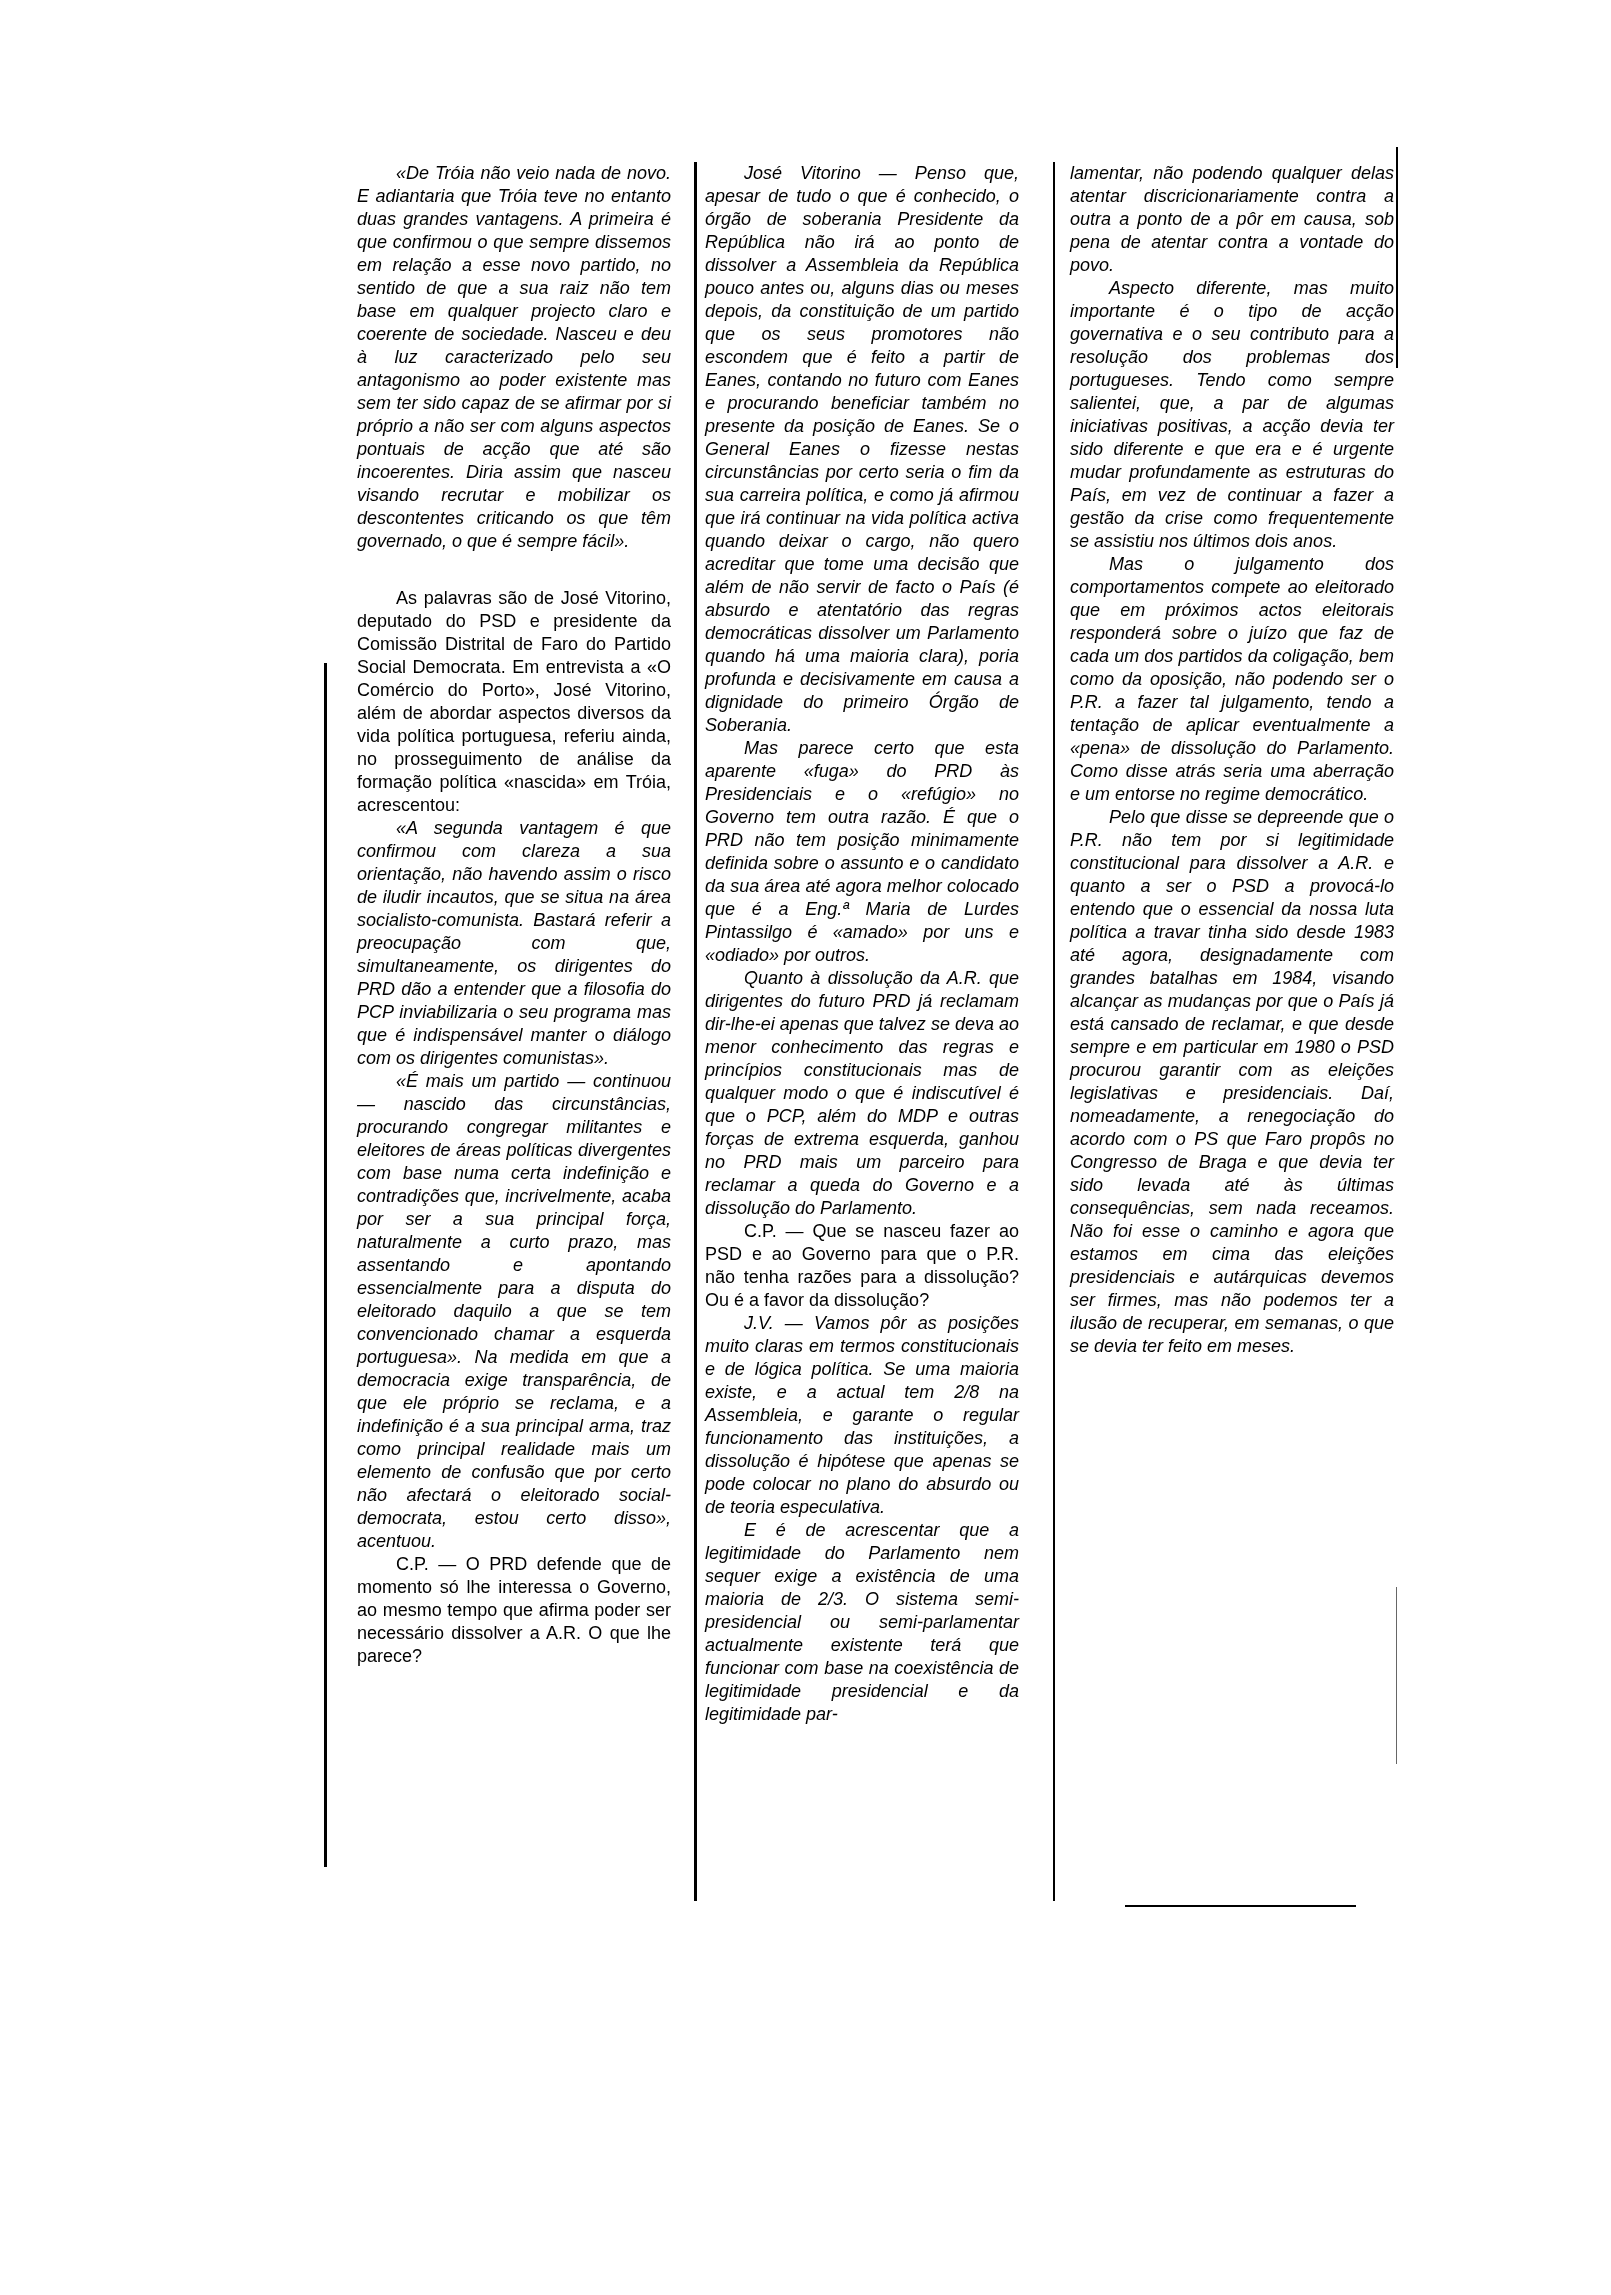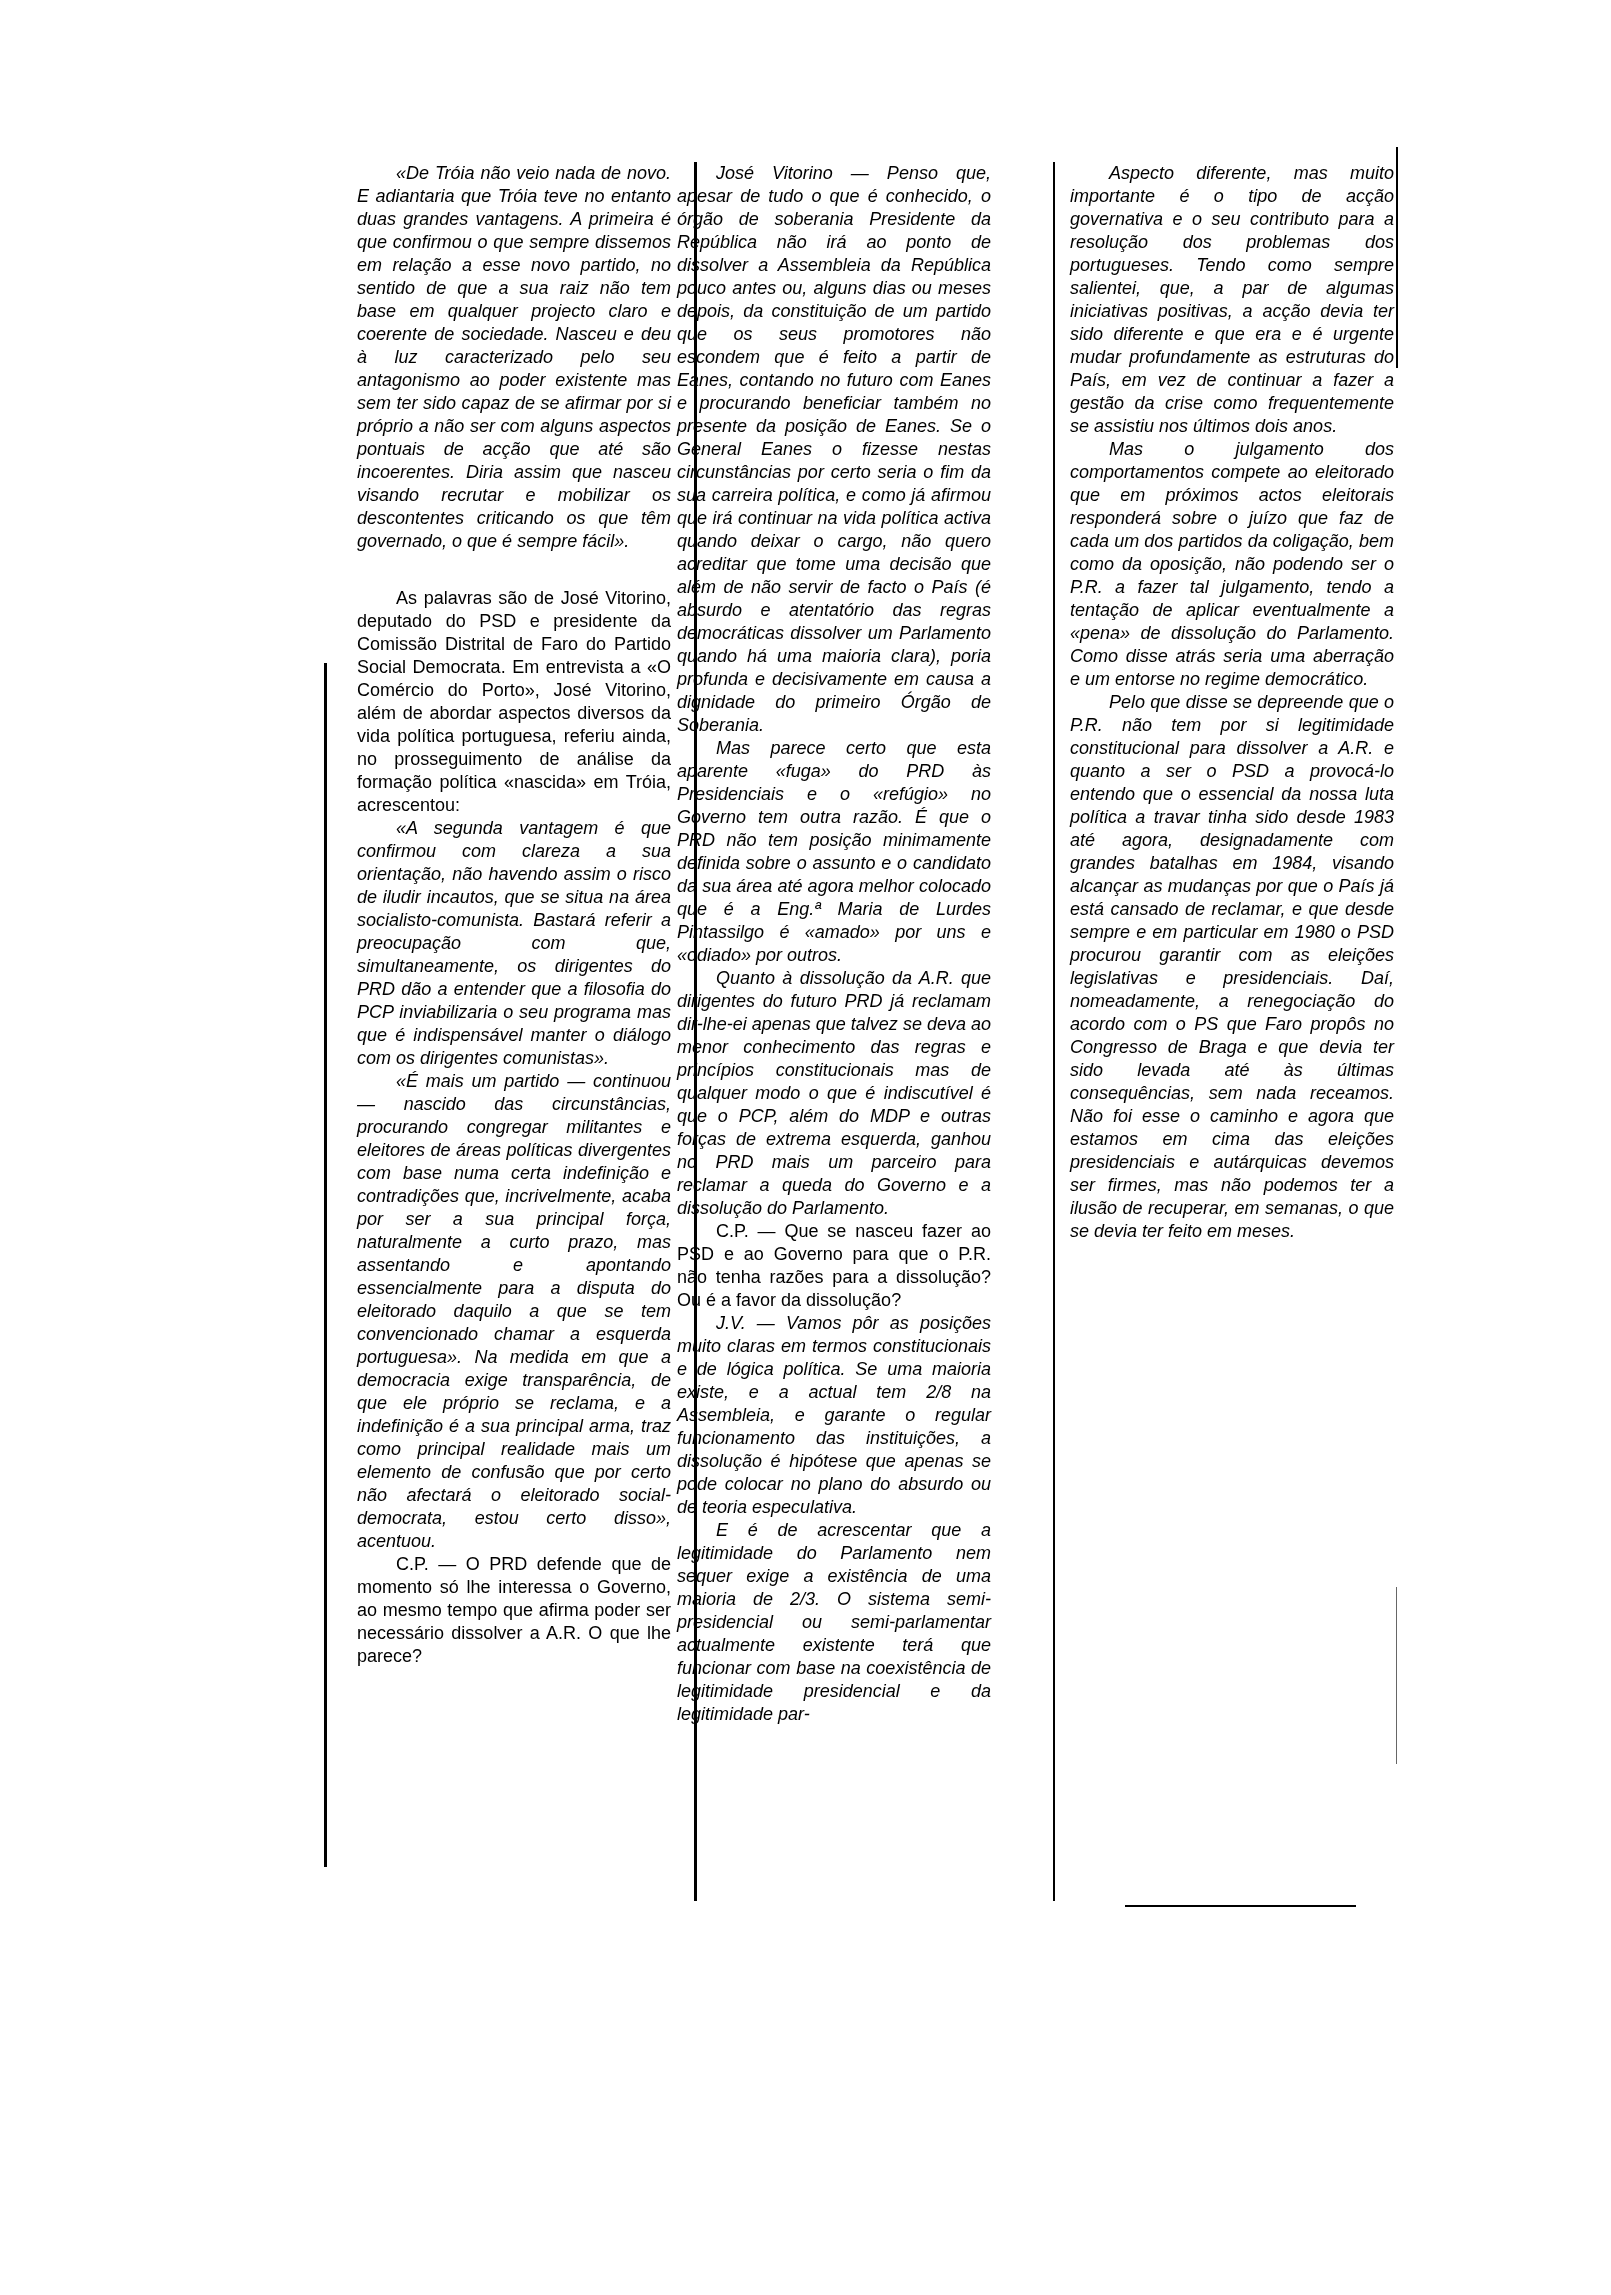--- a/index.html
+++ b/index.html
@@ -4,21 +4,21 @@
 <style>
   html, body { margin:0; padding:0; background:#ffffff; }
   body { width:1612px; height:2295px; position:relative; overflow:hidden; font-family:"Liberation Sans", "DejaVu Sans", sans-serif; color:#000; }
   .page { position:absolute; left:0; top:0; width:1612px; height:2295px; background:#ffffff;margin-left:29px; }
   .col { position:absolute; top:162px; width:314px; font-size:18px; line-height:23px; text-align:justify; }
   .col p { margin:0; text-indent:0; }
   .col p.indent { text-indent:39px; }
   .col .gap { height:34px; }
   .it { font-style:italic; }
   #col1 { left:328px; }
-  #col2 { left:648px; }
+  #col2 { left:676px; }
   #col3 { left:1041px; width:324px; }
   .rule { position:absolute; background:#000; }
 </style>
 </head>
 <body>
 
 <div class="page">
 
   <div class="rule" style="left:295px; top:663px; width:2.9px; height:1204px;"></div>
   <div class="rule" style="left:665px; top:162px; width:2.5px; height:1739px;"></div>
@@ -40,19 +40,20 @@
   <div class="col" id="col2">
     <p class="it indent">José Vitorino — Penso que, apesar de tudo o que é conhecido, o órgão de soberania Presidente da República não irá ao ponto de dissolver a Assembleia da República pouco antes ou, alguns dias ou meses depois, da constituição de um partido que os seus promotores não escondem que é feito a partir de Eanes, contando no futuro com Eanes e procurando beneficiar também no presente da posição de Eanes. Se o General Eanes o fizesse nestas circunstâncias por certo seria o fim da sua carreira política, e como já afirmou que irá continuar na vida política activa quando deixar o cargo, não quero acreditar que tome uma decisão que além de não servir de facto o País (é absurdo e atentatório das regras democráticas dissolver um Parlamento quando há uma maioria clara), poria profunda e decisivamente em causa a dignidade do primeiro Órgão de Soberania.</p>
     <p class="it indent">Mas parece certo que esta aparente «fuga» do PRD às Presidenciais e o «refúgio» no Governo tem outra razão. É que o PRD não tem posição minimamente definida sobre o assunto e o candidato da sua área até agora melhor colocado que é a Eng.ª Maria de Lurdes Pintassilgo é «amado» por uns e «odiado» por outros.</p>
     <p class="it indent">Quanto à dissolução da A.R. que dirigentes do futuro PRD já reclamam dir-lhe-ei apenas que talvez se deva ao menor conhecimento das regras e princípios constitucionais mas de qualquer modo o que é indiscutível é que o PCP, além do MDP e outras forças de extrema esquerda, ganhou no PRD mais um parceiro para reclamar a queda do Governo e a dissolução do Parlamento.</p>
     <p class="indent">C.P. — Que se nasceu fazer ao PSD e ao Governo para que o P.R. não tenha razões para a dissolução? Ou é a favor da dissolução?</p>
     <p class="it indent">J.V. — Vamos pôr as posições muito claras em termos constitucionais e de lógica política. Se uma maioria existe, e a actual tem 2/8 na Assembleia, e garante o regular funcionamento das instituições, a dissolução é hipótese que apenas se pode colocar no plano do absurdo ou de teoria especulativa.</p>
     <p class="it indent">E é de acrescentar que a legitimidade do Parlamento nem sequer exige a existência de uma maioria de 2/3. O sistema semi-presidencial ou semi-parlamentar actualmente existente terá que funcionar com base na coexistência de legitimidade presidencial e da legitimidade par-</p>
   </div>
 
   <div class="col" id="col3">
+    <p class="it">lamentar, não podendo qualquer delas atentar discricionariamente contra a outra a ponto de a pôr em causa, sob pena de atentar contra a vontade do povo.</p>
     <p class="it indent">Aspecto diferente, mas muito importante é o tipo de acção governativa e o seu contributo para a resolução dos problemas dos portugueses. Tendo como sempre salientei, que, a par de algumas iniciativas positivas, a acção devia ter sido diferente e que era e é urgente mudar profundamente as estruturas do País, em vez de continuar a fazer a gestão da crise como frequentemente se assistiu nos últimos dois anos.</p>
     <p class="it indent">Mas o julgamento dos comportamentos compete ao eleitorado que em próximos actos eleitorais responderá sobre o juízo que faz de cada um dos partidos da coligação, bem como da oposição, não podendo ser o P.R. a fazer tal julgamento, tendo a tentação de aplicar eventualmente a «pena» de dissolução do Parlamento. Como disse atrás seria uma aberração e um entorse no regime democrático.</p>
     <p class="it indent">Pelo que disse se depreende que o P.R. não tem por si legitimidade constitucional para dissolver a A.R. e quanto a ser o PSD a provocá-lo entendo que o essencial da nossa luta política a travar tinha sido desde 1983 até agora, designadamente com grandes batalhas em 1984, visando alcançar as mudanças por que o País já está cansado de reclamar, e que desde sempre e em particular em 1980 o PSD procurou garantir com as eleições legislativas e presidenciais. Daí, nomeadamente, a renegociação do acordo com o PS que Faro propôs no Congresso de Braga e que devia ter sido levada até às últimas consequências, sem nada receamos. Não foi esse o caminho e agora que estamos em cima das eleições presidenciais e autárquicas devemos ser firmes, mas não podemos ter a ilusão de recuperar, em semanas, o que se devia ter feito em meses.</p>
   </div>
 
 </div>
 
 
 </body></html>

